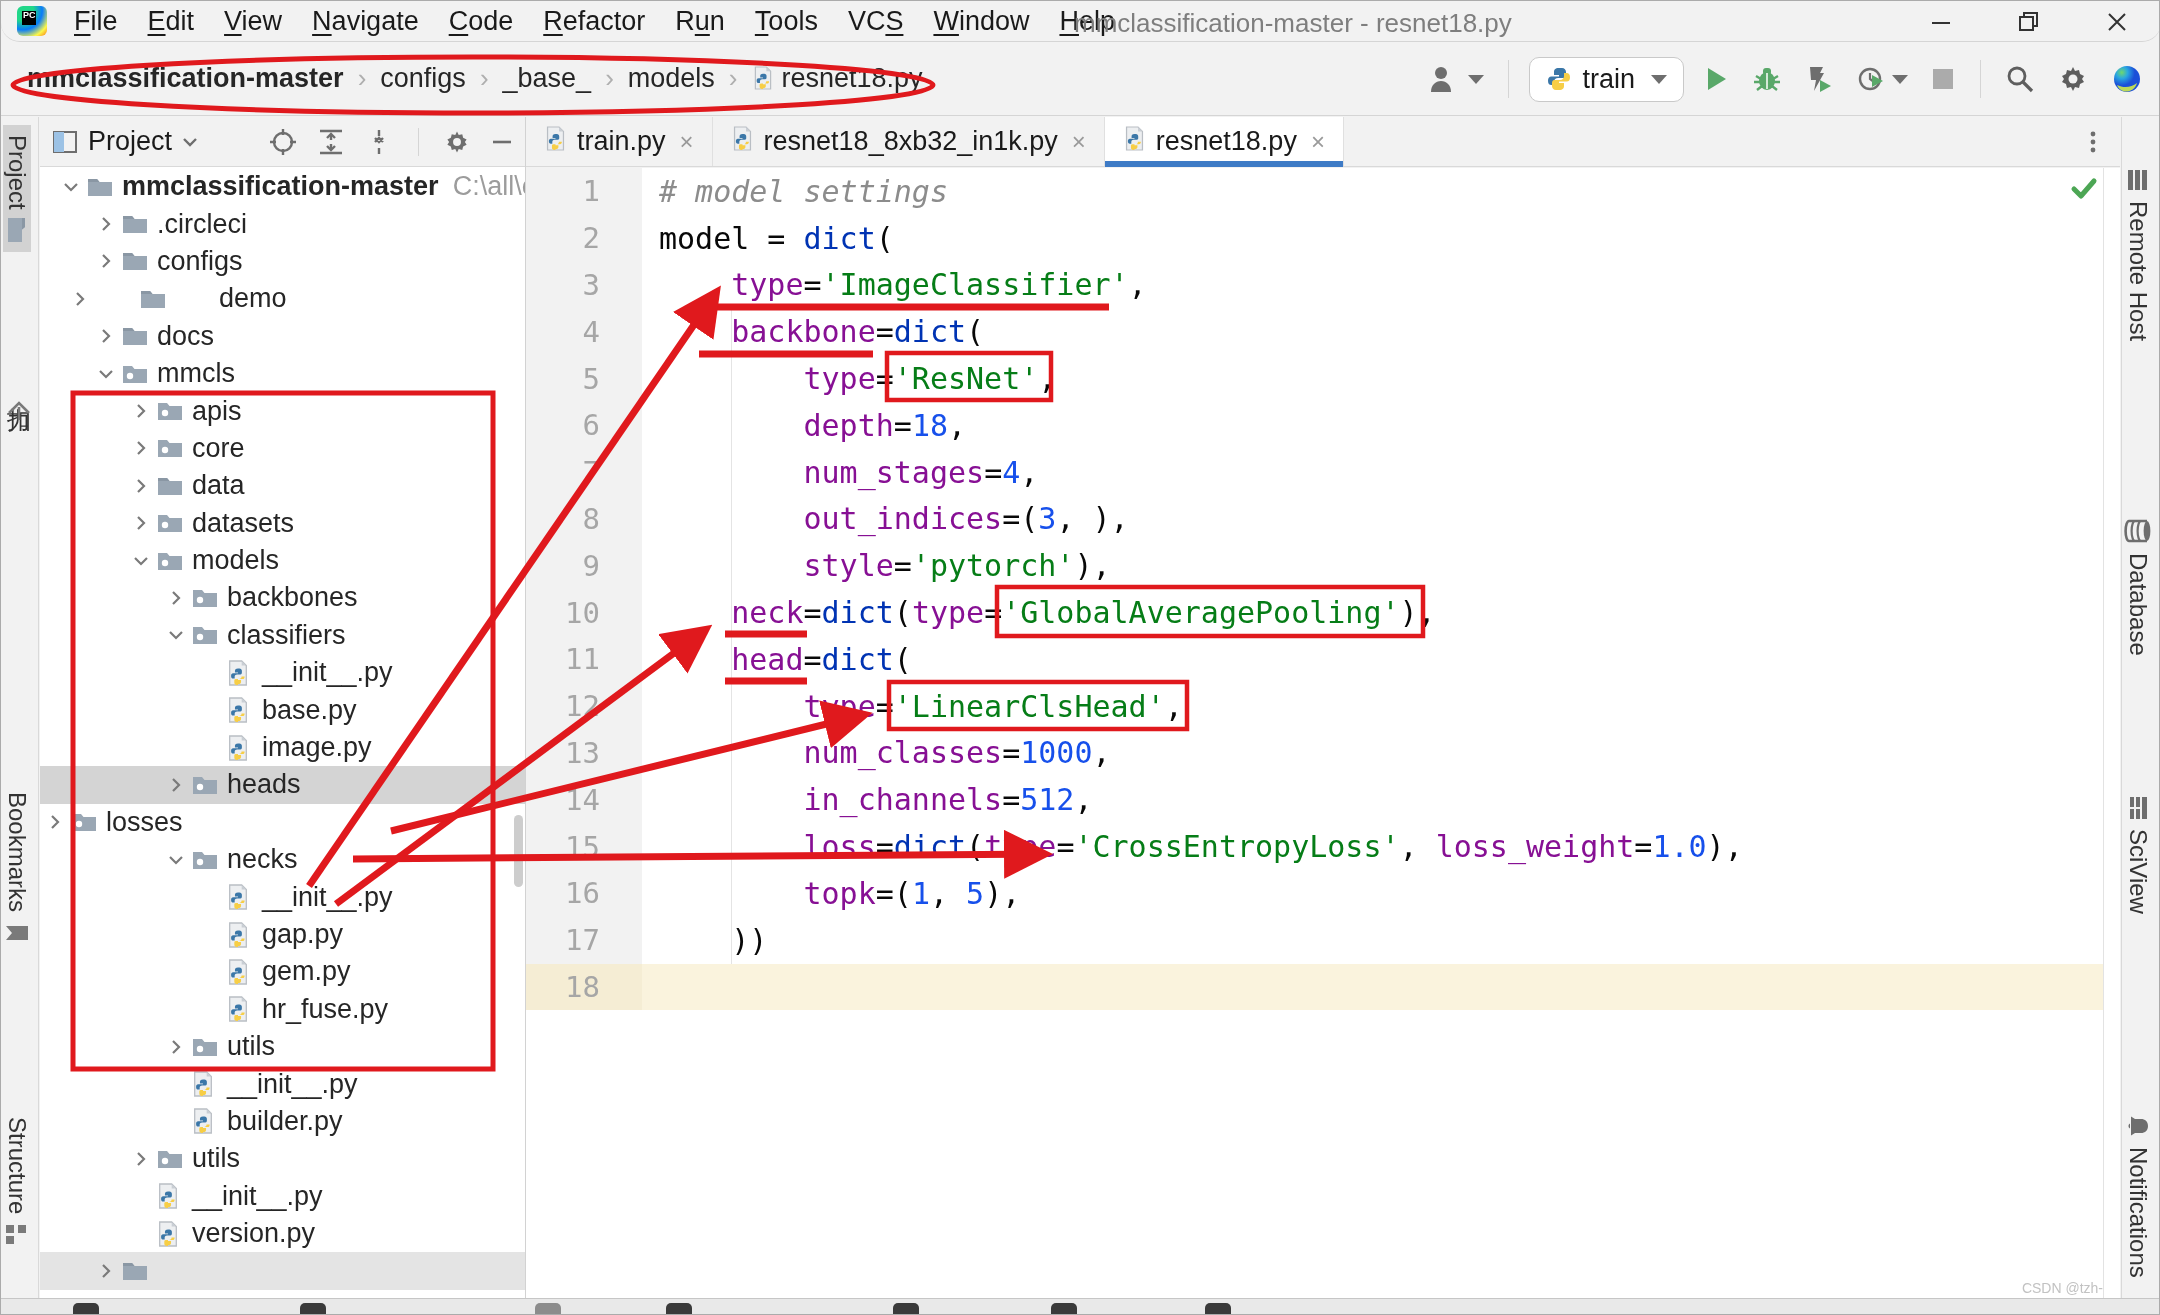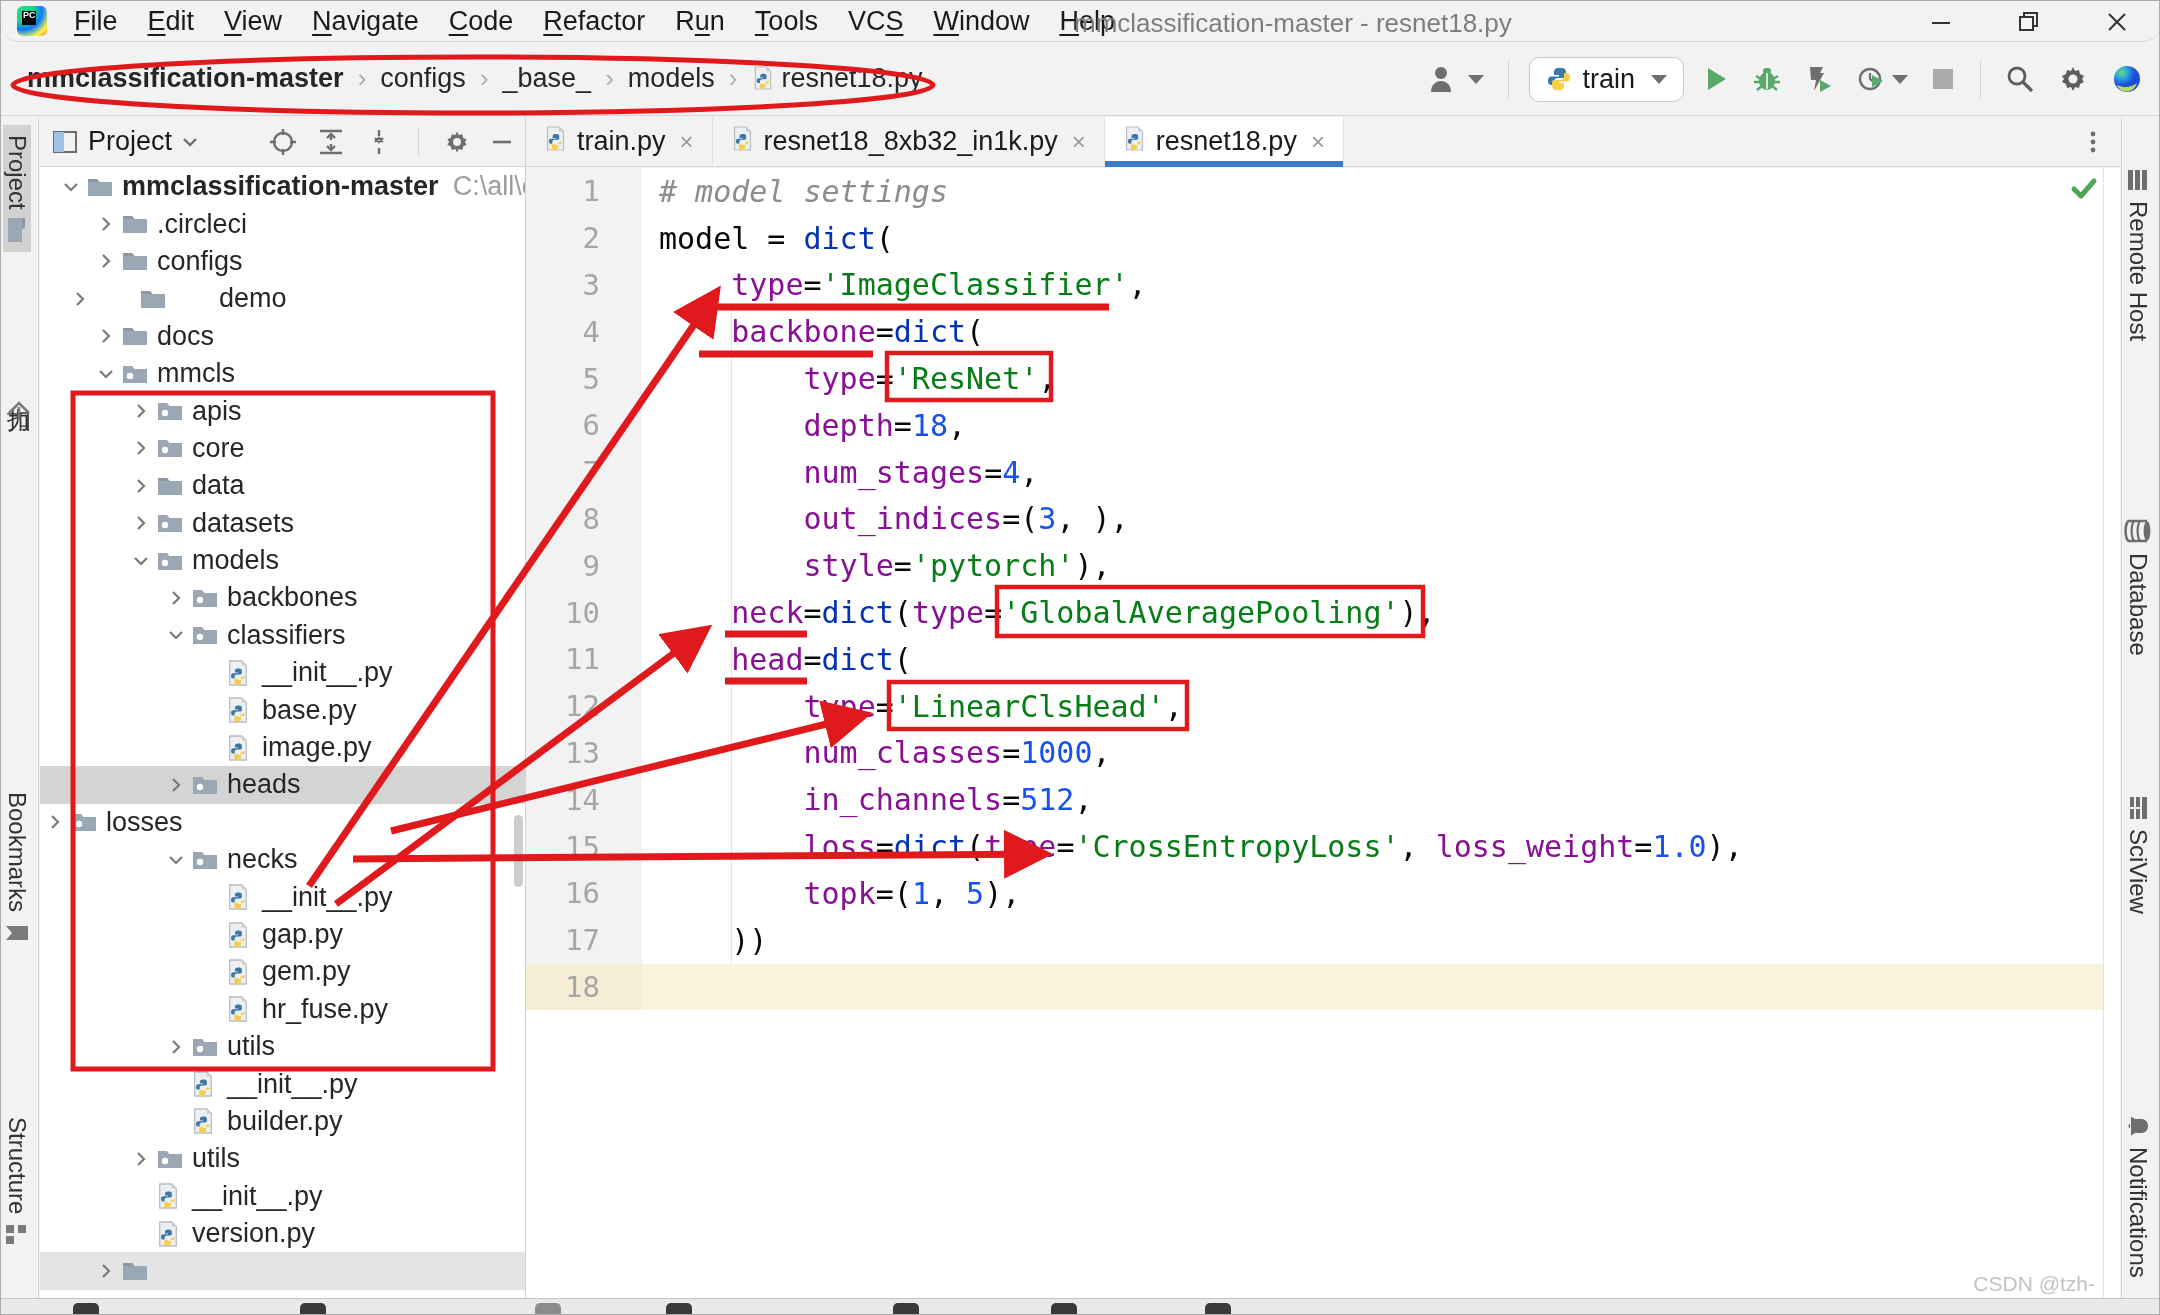--- a/index.html
+++ b/index.html
@@ -84,21 +84,21 @@
   .tok-pa { color:#871094; }
   .tok-st { color:#067D17; }
   .tok-nu { color:#1750EB; }
   .tok-pl { color:#080808; }
   #indent-guide { position:absolute; left:205px; top:141px; width:1px; height:655px; background:#E4E4E4; }
 
   
   #scroll-stripe { position:absolute; right:39px; top:167px; width:17px; bottom:16px; background:#FFFFFF; border-left:1px solid #E3E3E3; }
   #inspect-ok { position:absolute; right:60px; top:172px; }
 
-  #watermark { position:absolute; right:64px; bottom:18px; font-size:21px; color:#C2C2C2; }
+  #watermark { position:absolute; right:56px; bottom:18px; font-size:14px; color:#C2C2C2; }
 
   
   #taskbar { position:absolute; left:0; bottom:0; width:2160px; height:16px; background:#E9E9E9; border-top:1px solid #C6C6C6; z-index:6; }
   .tb-ico { position:absolute; bottom:0; width:26px; height:11px; background:#3A3A3A; border-radius:5px 5px 0 0; }
 
   
   #annotations { position:absolute; left:0; top:0; width:2160px; height:1315px; z-index:9; pointer-events:none; }
 </style>
 </head>
 <body>

